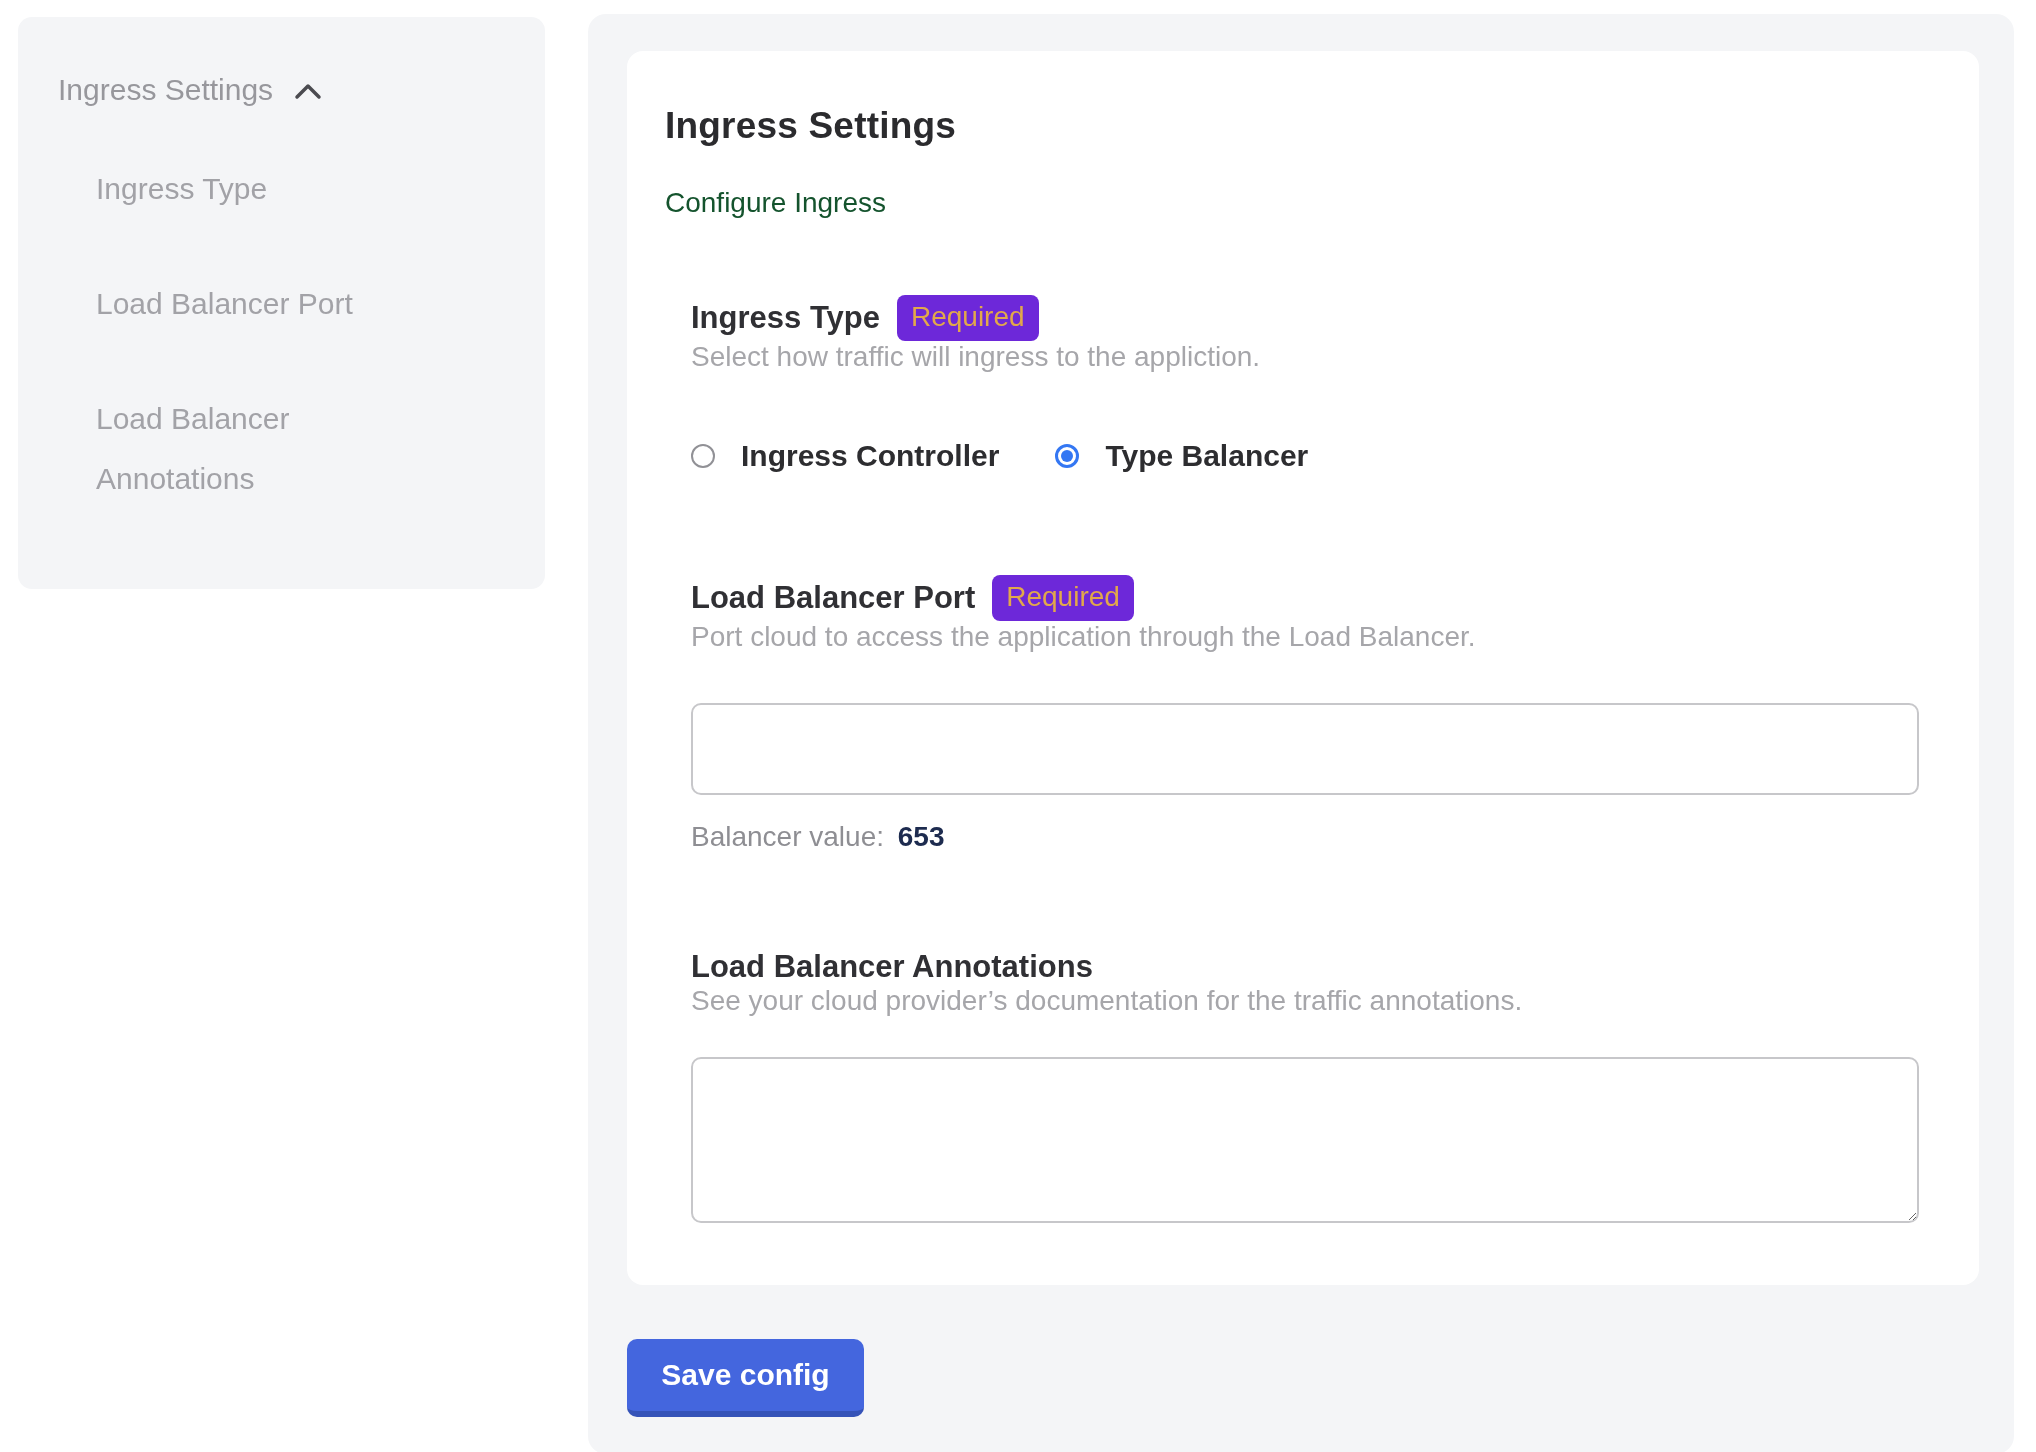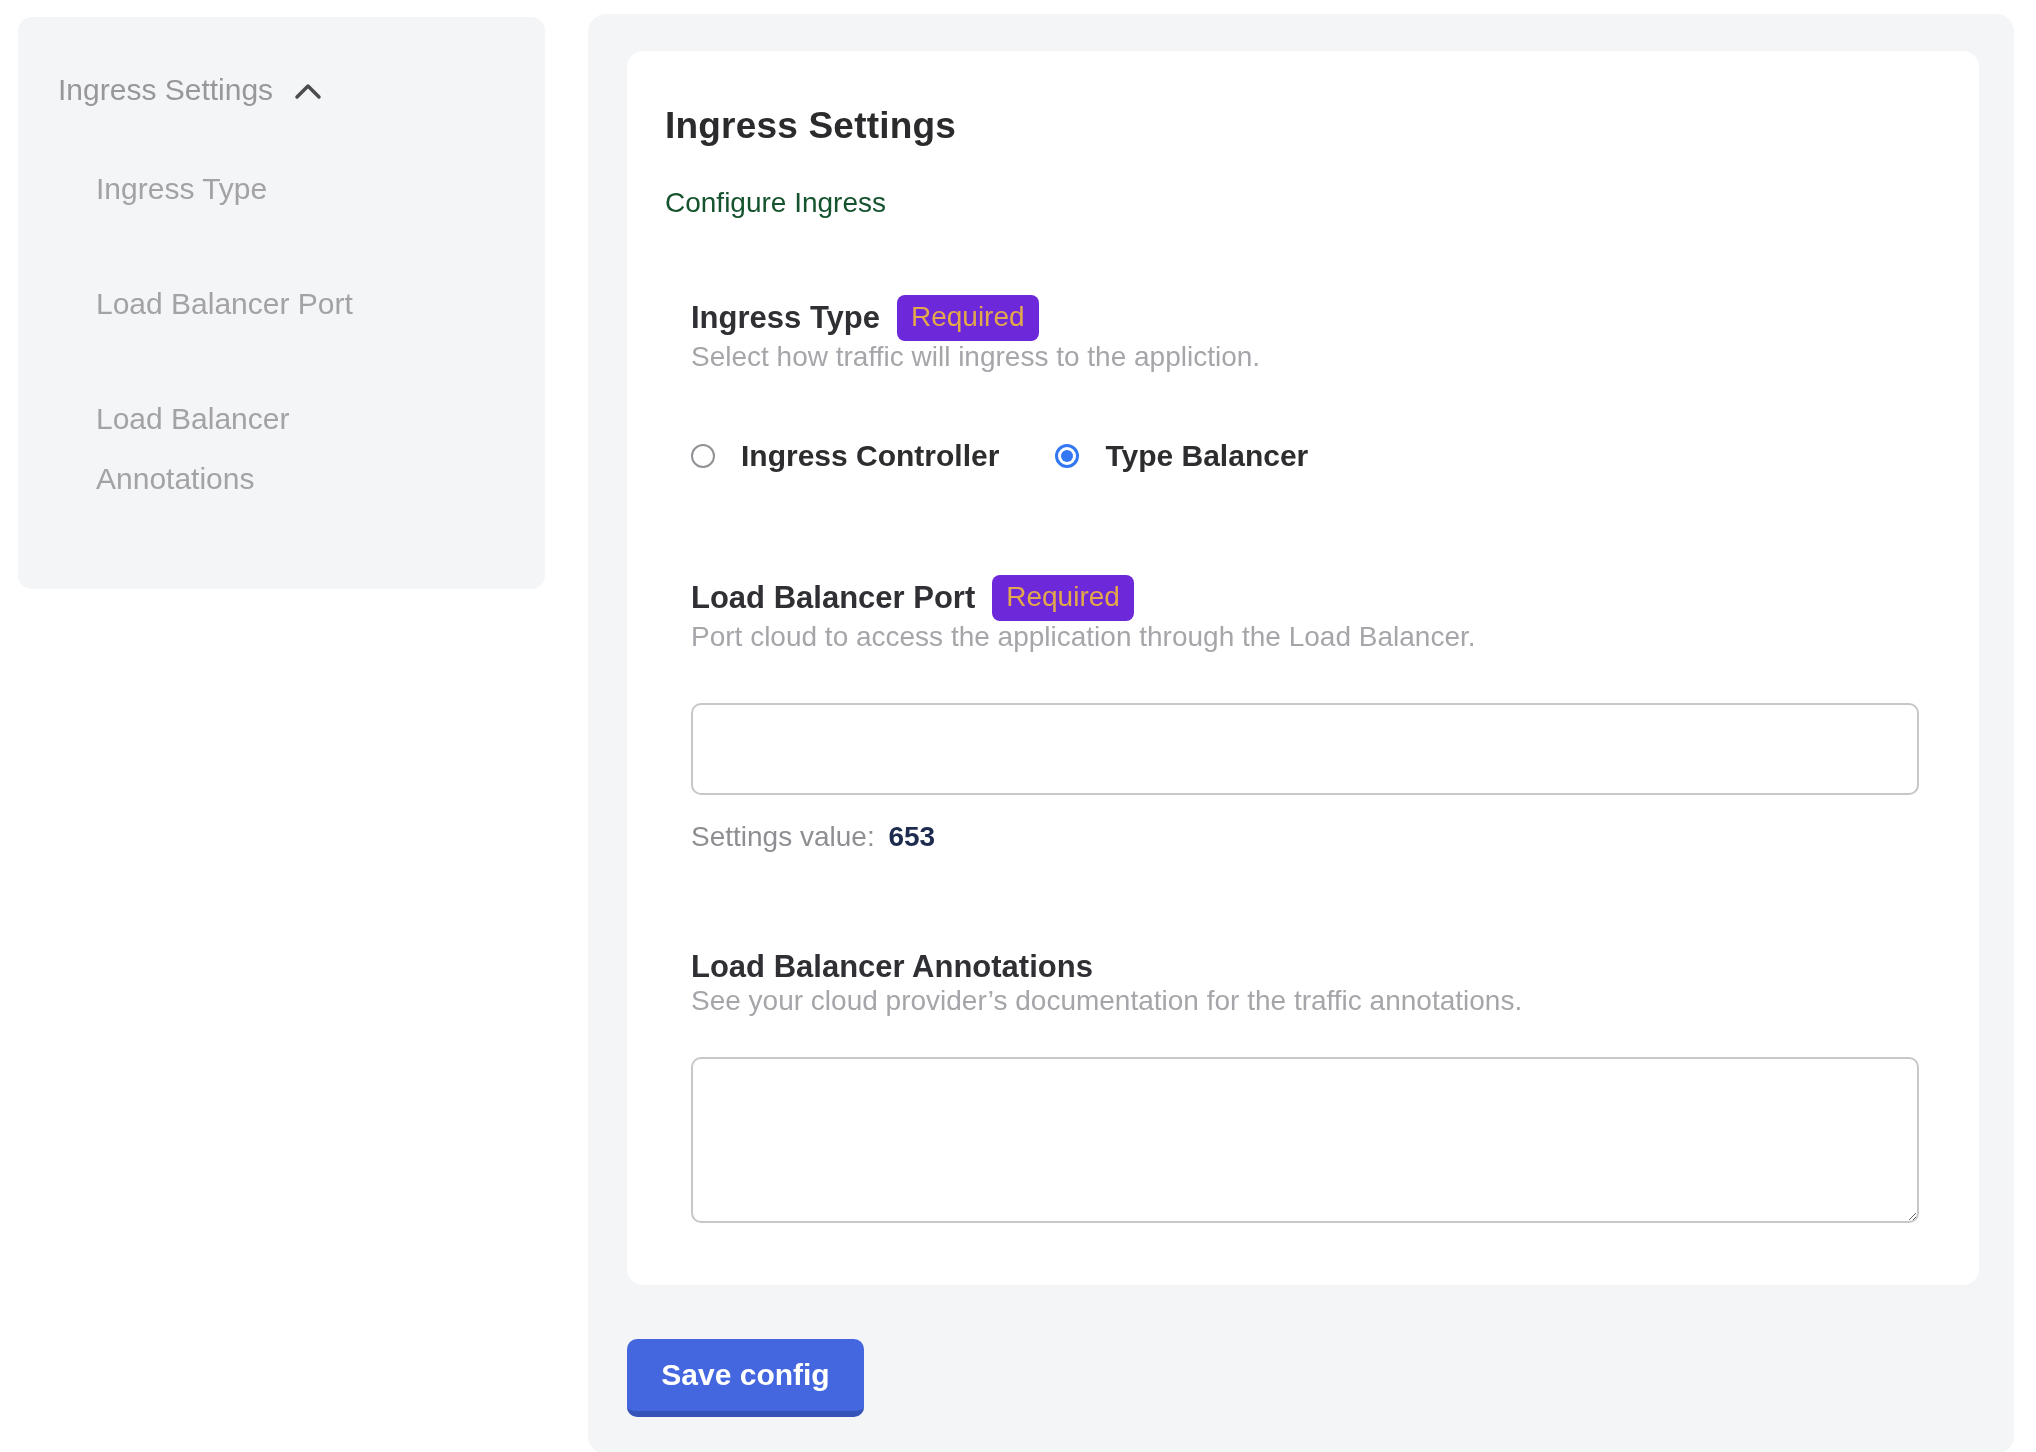--- a/index.html
+++ b/index.html
@@ -157,21 +157,21 @@
       <div class="section port">
         <div class="section-head">
           <span class="section-title">Load Balancer Port</span>
           <span class="badge">Required</span>
         </div>
         <div class="section-desc">Port cloud to access the application through the Load Balancer.</div>
 
         <input type="text" class="text-input" value="" style="">
 
         <div class="default-row">
-          <span>Settings value:</span>
+          <span>Balancer value:</span>
           <span class="default-value">653</span>
         </div>
       </div>
 
       <div class="section annotations">
         <div class="section-head">
           <span class="section-title">Load Balancer Annotations</span>
         </div>
         <div class="section-desc">See your cloud provider’s documentation for the traffic annotations.</div>
 

